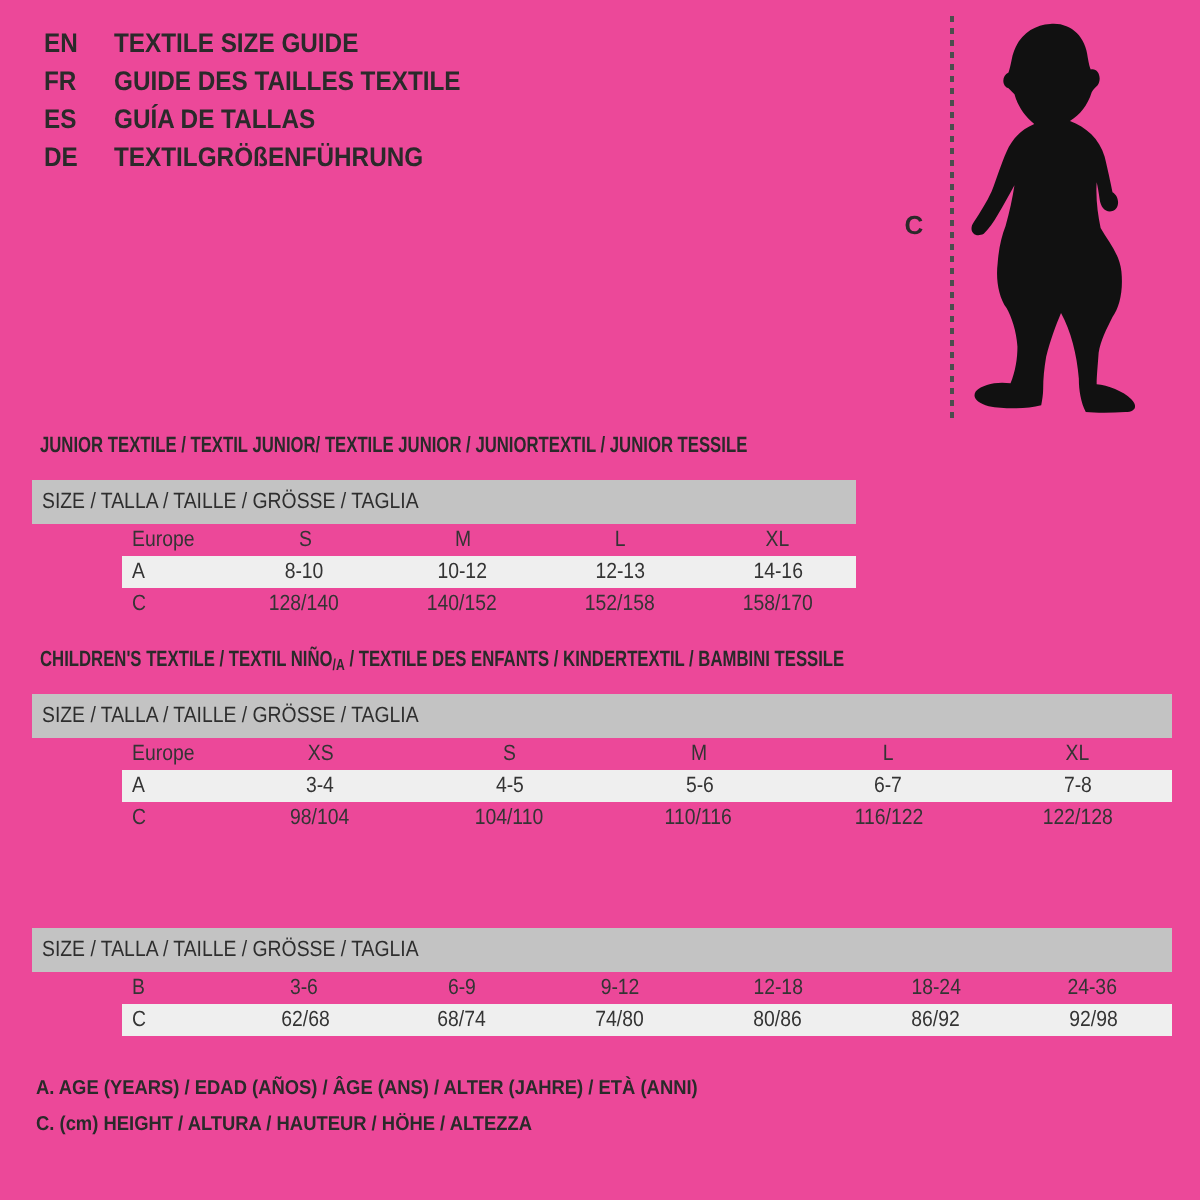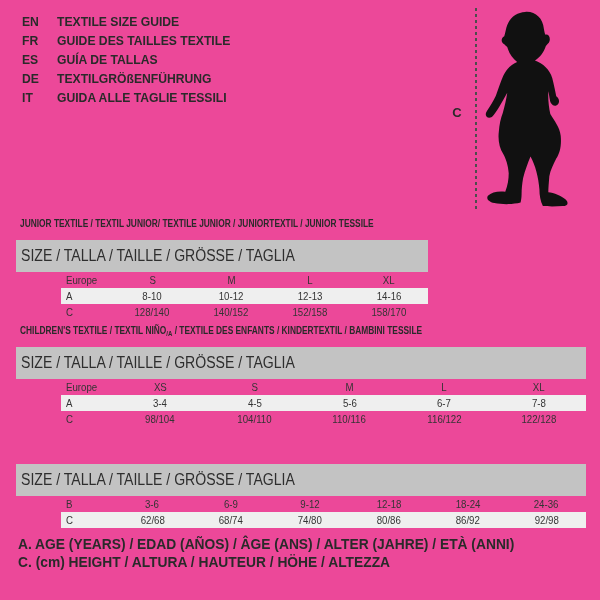--- a/index.html
+++ b/index.html
@@ -33,31 +33,31 @@
   }
   .baby { position:absolute; left:483px; top:8px; width:96px; height:202px; }
 
   
   .sec-heading { position:absolute; left:20px; font-size:11px; font-weight:700; color:#2a2a2a; line-height:17px;text-align:right; }
   .sub { font-size:8px; vertical-align:-2px; }
 
   
   .table { position:absolute; left:16px; }
   .t-bar {
-    height:32px; background:#c3c3c3; display:flex; align-items:center;
-    padding-left:5px; font-size:16px; color:#2e2e2e;
+    height:22px; background:#c3c3c3; display:flex; align-items:center;
+    padding-left:5px; font-size:11px; color:#2e2e2e;
   }
   .t-row { height:16px; display:flex; align-items:center; font-size:11px; color:#343434;margin-left:45px; }
   .t-row.shaded { background:#efefef; }
   .t-label { width:52px; padding-left:5px; flex:none; }
   .t-cell { flex:1; text-align:center; }
 
   
   .footnotes { position:absolute; left:18px; top:535px; }
-  .footnote { height:18px; display:flex; align-items:flex-start; font-size:15px; font-weight:700; color:#2a2a2a; }
+  .footnote { height:18px; display:flex; align-items:center; font-size:10px; font-weight:700; color:#2a2a2a; }
   .footnote .cond { transform:scaleX(0.92); }
 </style>
 </head>
 <body>
 
 <div class="page">
 
   <div class="lang-block" id="langs">
       <div class="lang-row">
         <span class="lang-code"><span class="cond" style="transform: scaleX(0.9);">EN</span></span>
@@ -67,24 +67,20 @@
         <span class="lang-code"><span class="cond" style="transform: scaleX(0.9);">FR</span></span>
         <span class="cond" style="transform: scaleX(0.9);">GUIDE DES TAILLES TEXTILE</span>
       </div>
       <div class="lang-row">
         <span class="lang-code"><span class="cond" style="transform: scaleX(0.9);">ES</span></span>
         <span class="cond" style="transform: scaleX(0.9);">GUÍA DE TALLAS</span>
       </div>
       <div class="lang-row">
         <span class="lang-code"><span class="cond" style="transform: scaleX(0.9);">DE</span></span>
         <span class="cond" style="transform: scaleX(0.9);">TEXTILGRÖßENFÜHRUNG</span>
-      </div>
-      <div class="lang-row">
-        <span class="lang-code"><span class="cond" style="transform: scaleX(0.9);">IT</span></span>
-        <span class="cond" style="transform: scaleX(0.9);">GUIDA ALLE TAGLIE TESSILI</span>
       </div>
     </div>
 
   <div class="dotted-line"></div>
   <div class="c-label">C</div>
   <svg class="baby" viewBox="0 0 96 204" aria-hidden="true">
     <path fill="#111111" d="M42 4
       C52 3 60 10 61 21 C61.5 24 62 26 62.5 27 C66 26 68.5 31 66 35
       C64.5 36.5 63.5 37.5 63 38.5 C61 45 57 50 52 53
       C60 56 67 62 69.5 71 C71 77 72.5 84 73.5 89

